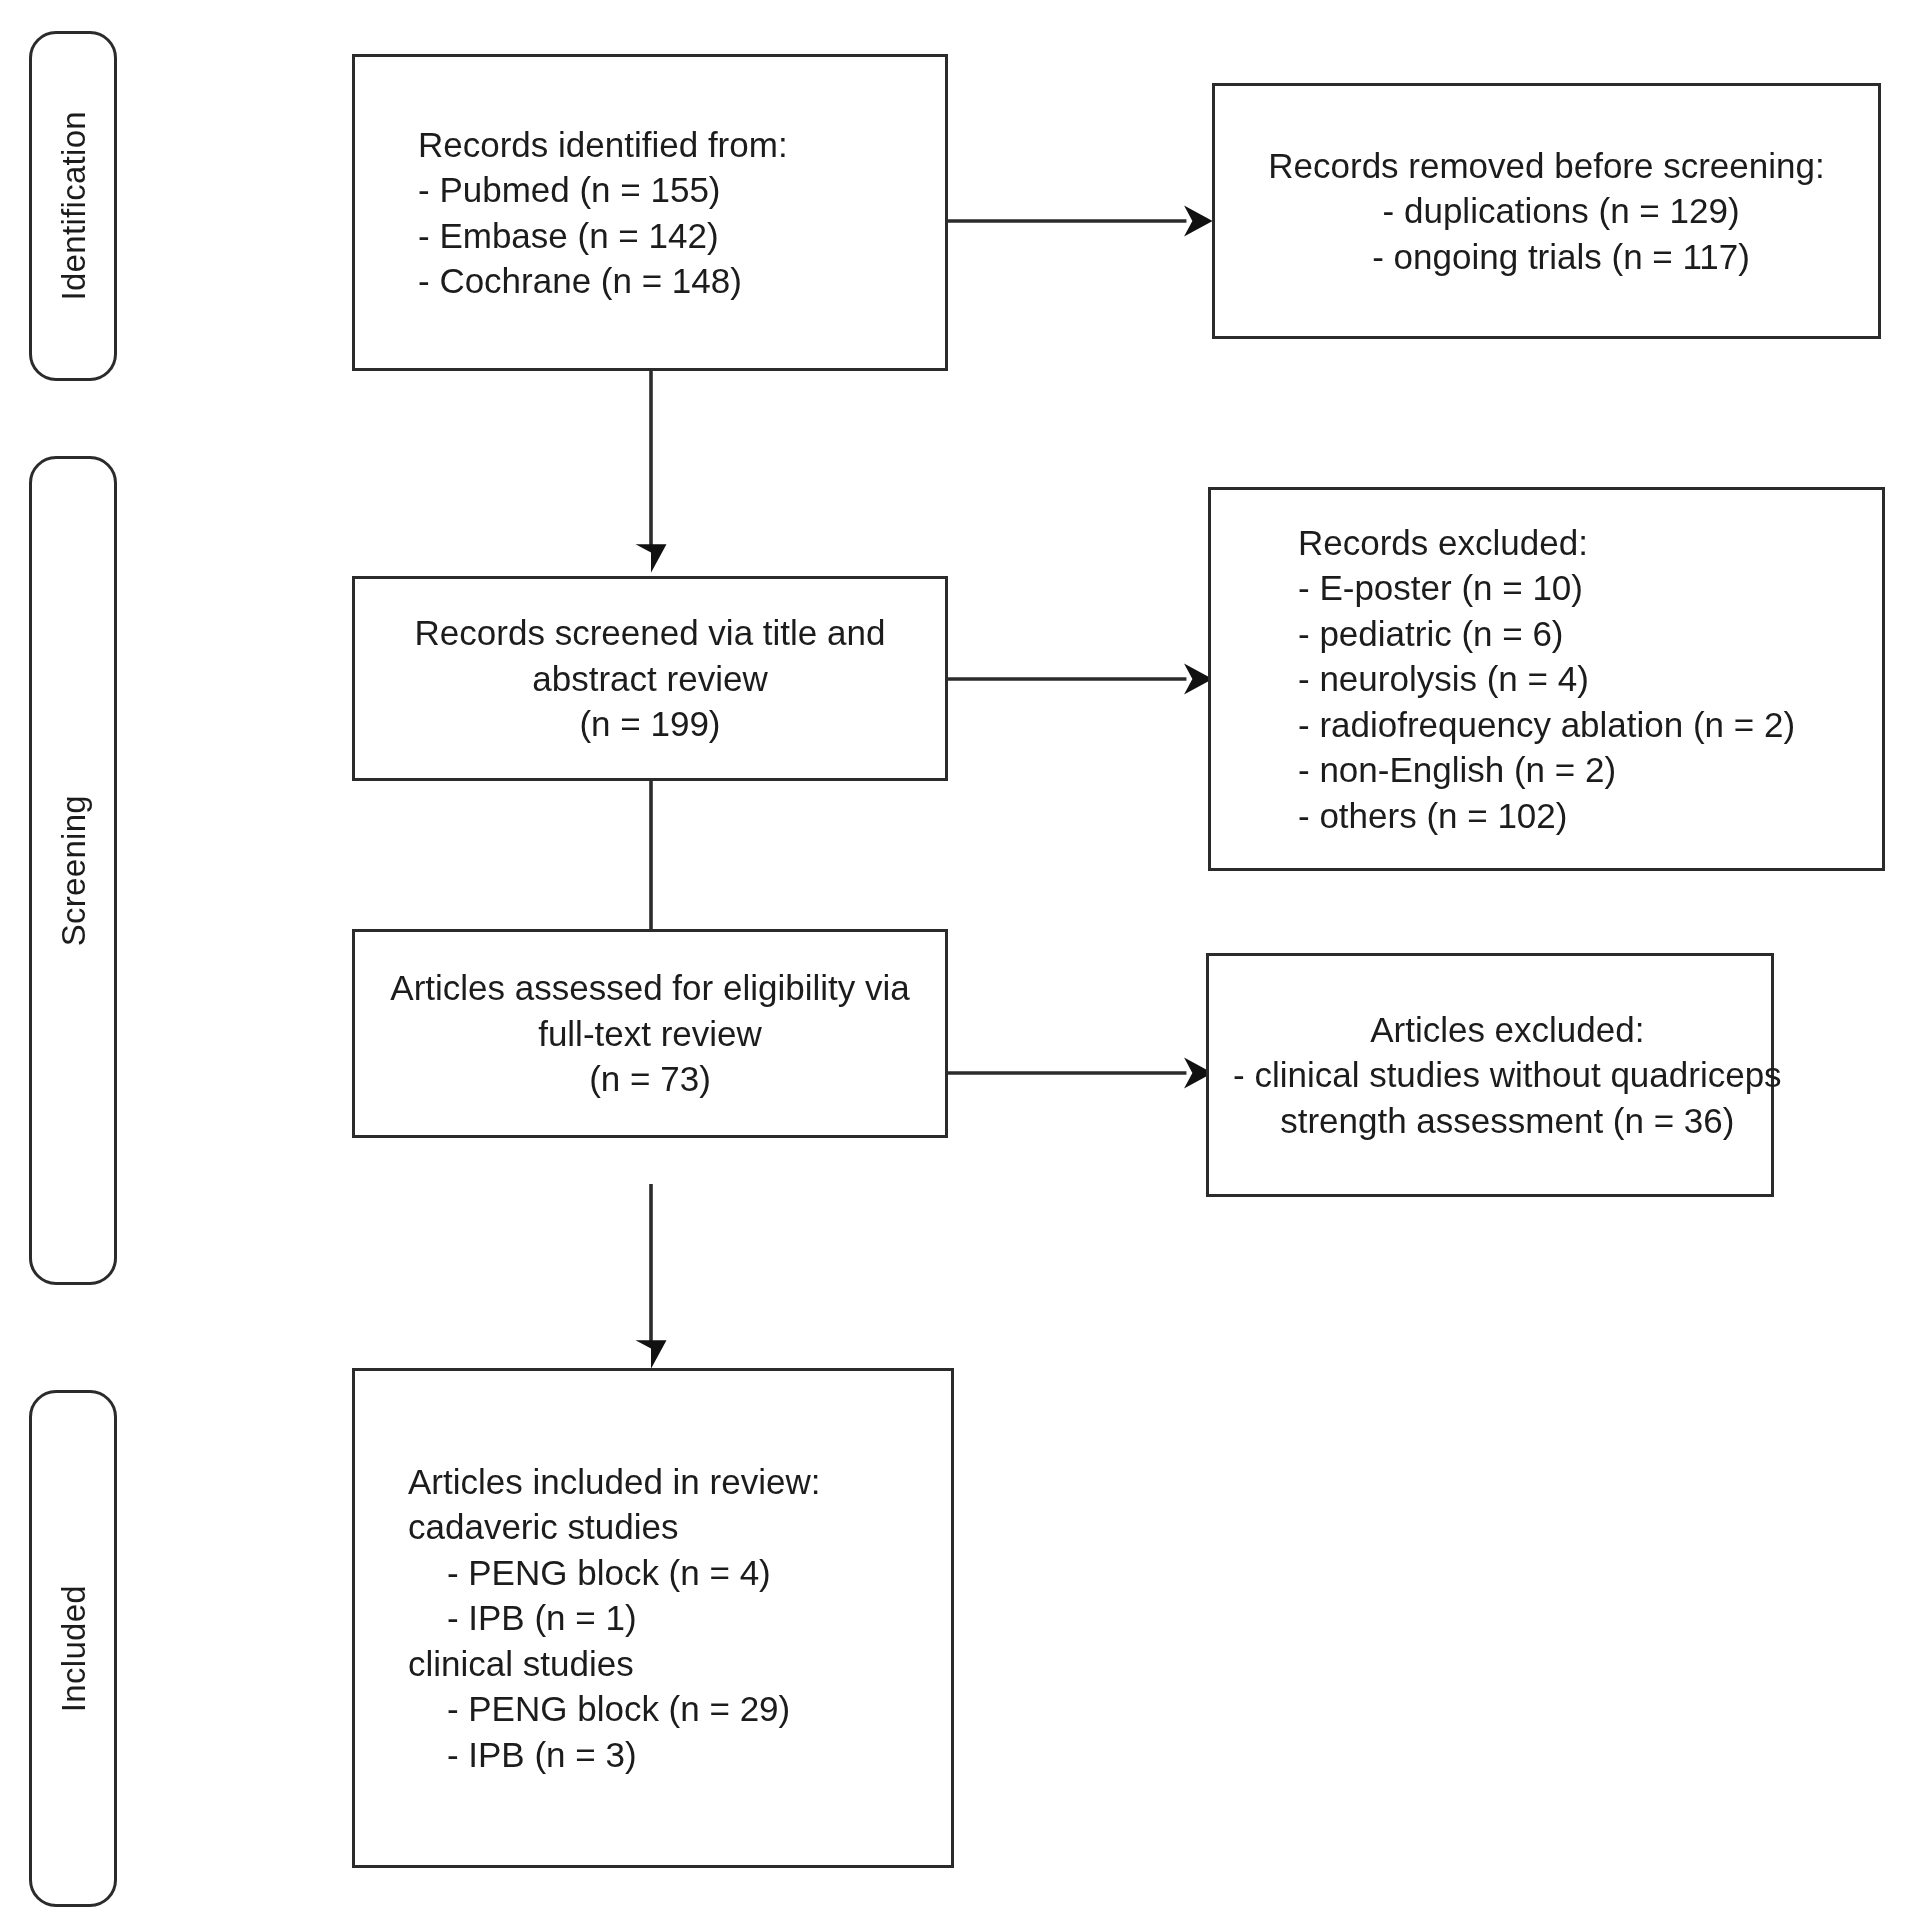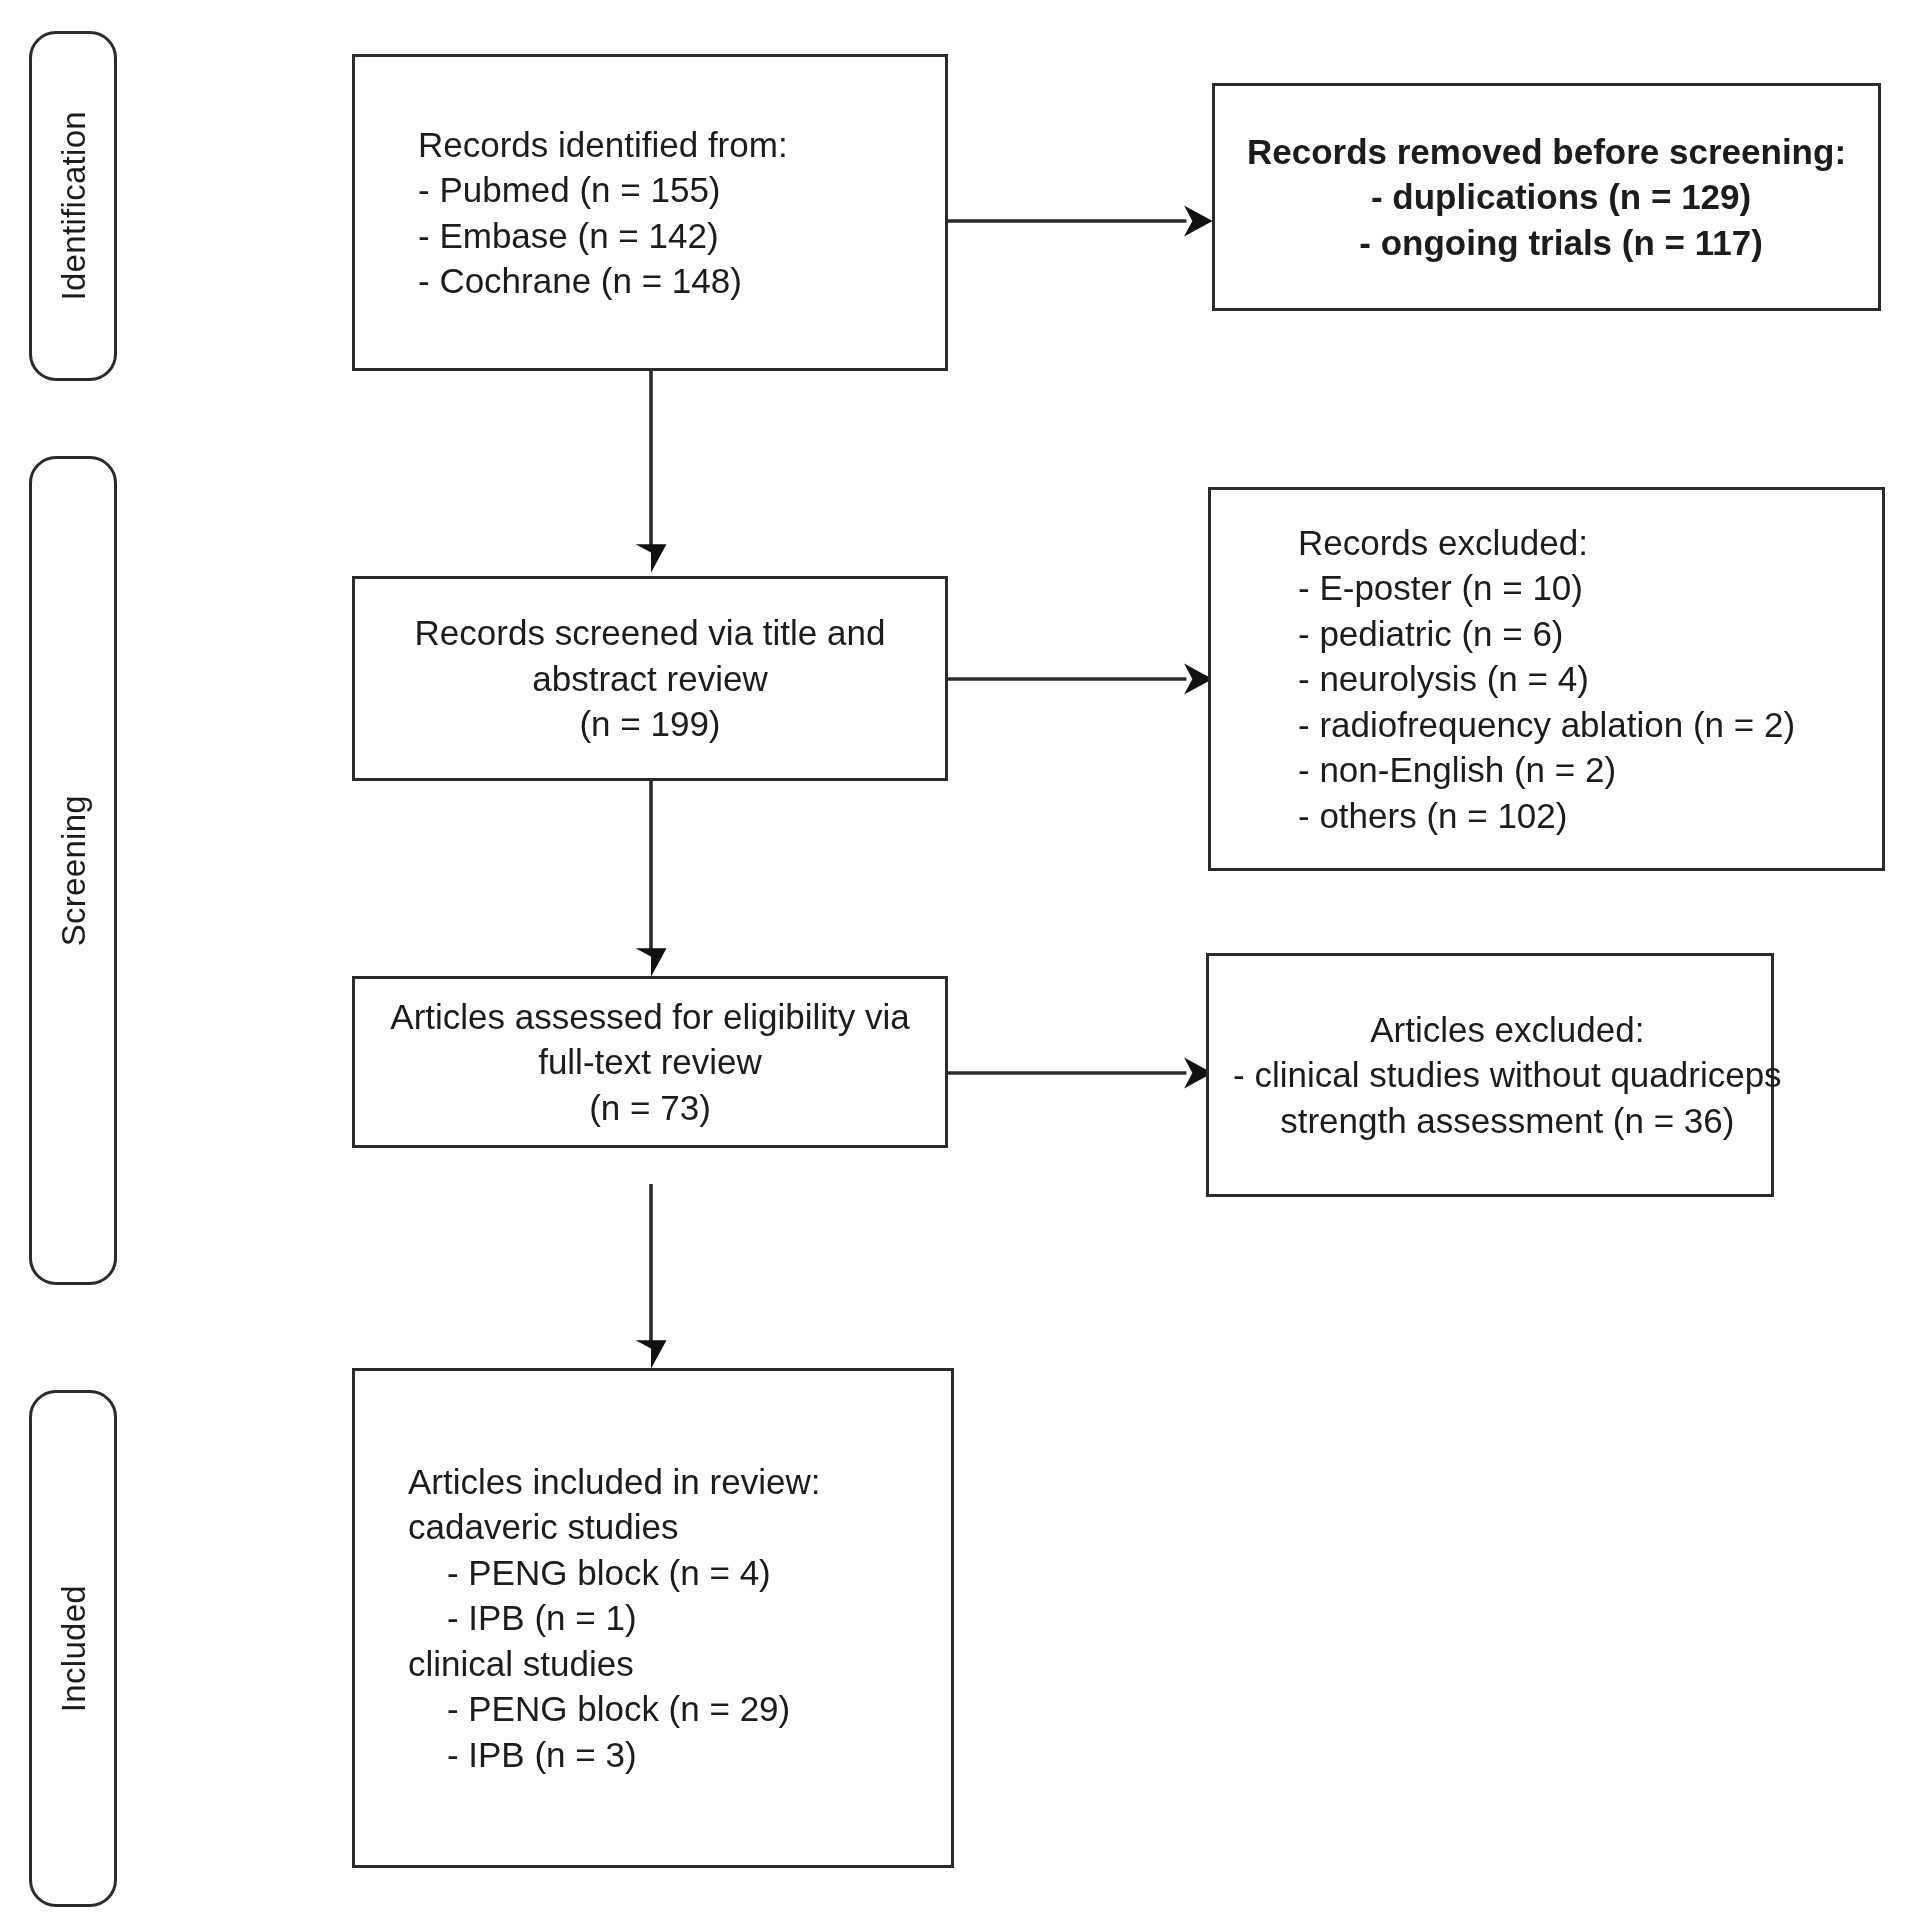--- a/index.html
+++ b/index.html
@@ -125,21 +125,21 @@
     <polygon class="arrow-head" points="4,262 56,262 30,310 30,276"></polygon>
   </svg>
 
   <div class="flow-box" style="left:352px; top:54px; width:596px; height:317px;">
     <div class="box-text align-left pad-left-a">Records identified from:
 - Pubmed (n = 155)
 - Embase (n = 142)
 - Cochrane (n = 148)</div>
   </div>
 
-  <div class="flow-box" style="left:1212px; top:83px; width:669px; height:228px;font-weight:bold;">
+  <div class="flow-box" style="left:1212px; top:83px; width:669px; height:256px;">
     <div class="box-text align-center pad-x-c">Records removed before screening:
    - duplications (n = 129)
    - ongoing trials (n = 117)</div>
   </div>
 
   <div class="flow-box" style="left:352px; top:576px; width:596px; height:205px;">
     <div class="box-text align-center pad-x-c">Records screened via title and
 abstract review
 (n = 199)</div>
   </div>
@@ -147,21 +147,21 @@
   <div class="flow-box" style="left:1208px; top:487px; width:677px; height:384px;padding-left:36px;">
     <div class="box-text align-left pad-left-b">Records excluded:
 - E-poster (n = 10)
 - pediatric (n = 6)
 - neurolysis (n = 4)
 - radiofrequency ablation (n = 2)
 - non-English (n = 2)
 - others (n = 102)</div>
   </div>
 
-  <div class="flow-box" style="left:352px; top:976px; width:596px; height:172px;">
+  <div class="flow-box" style="left:352px; top:929px; width:596px; height:209px;">
     <div class="box-text align-center pad-x-c">Articles assessed for eligibility via
 full-text review
 (n = 73)</div>
   </div>
 
   <div class="flow-box" style="left:1206px; top:953px; width:568px; height:244px;">
     <div class="box-text align-center pad-x-c">Articles excluded:
 - clinical studies without quadriceps
 strength assessment (n = 36)</div>
   </div>

